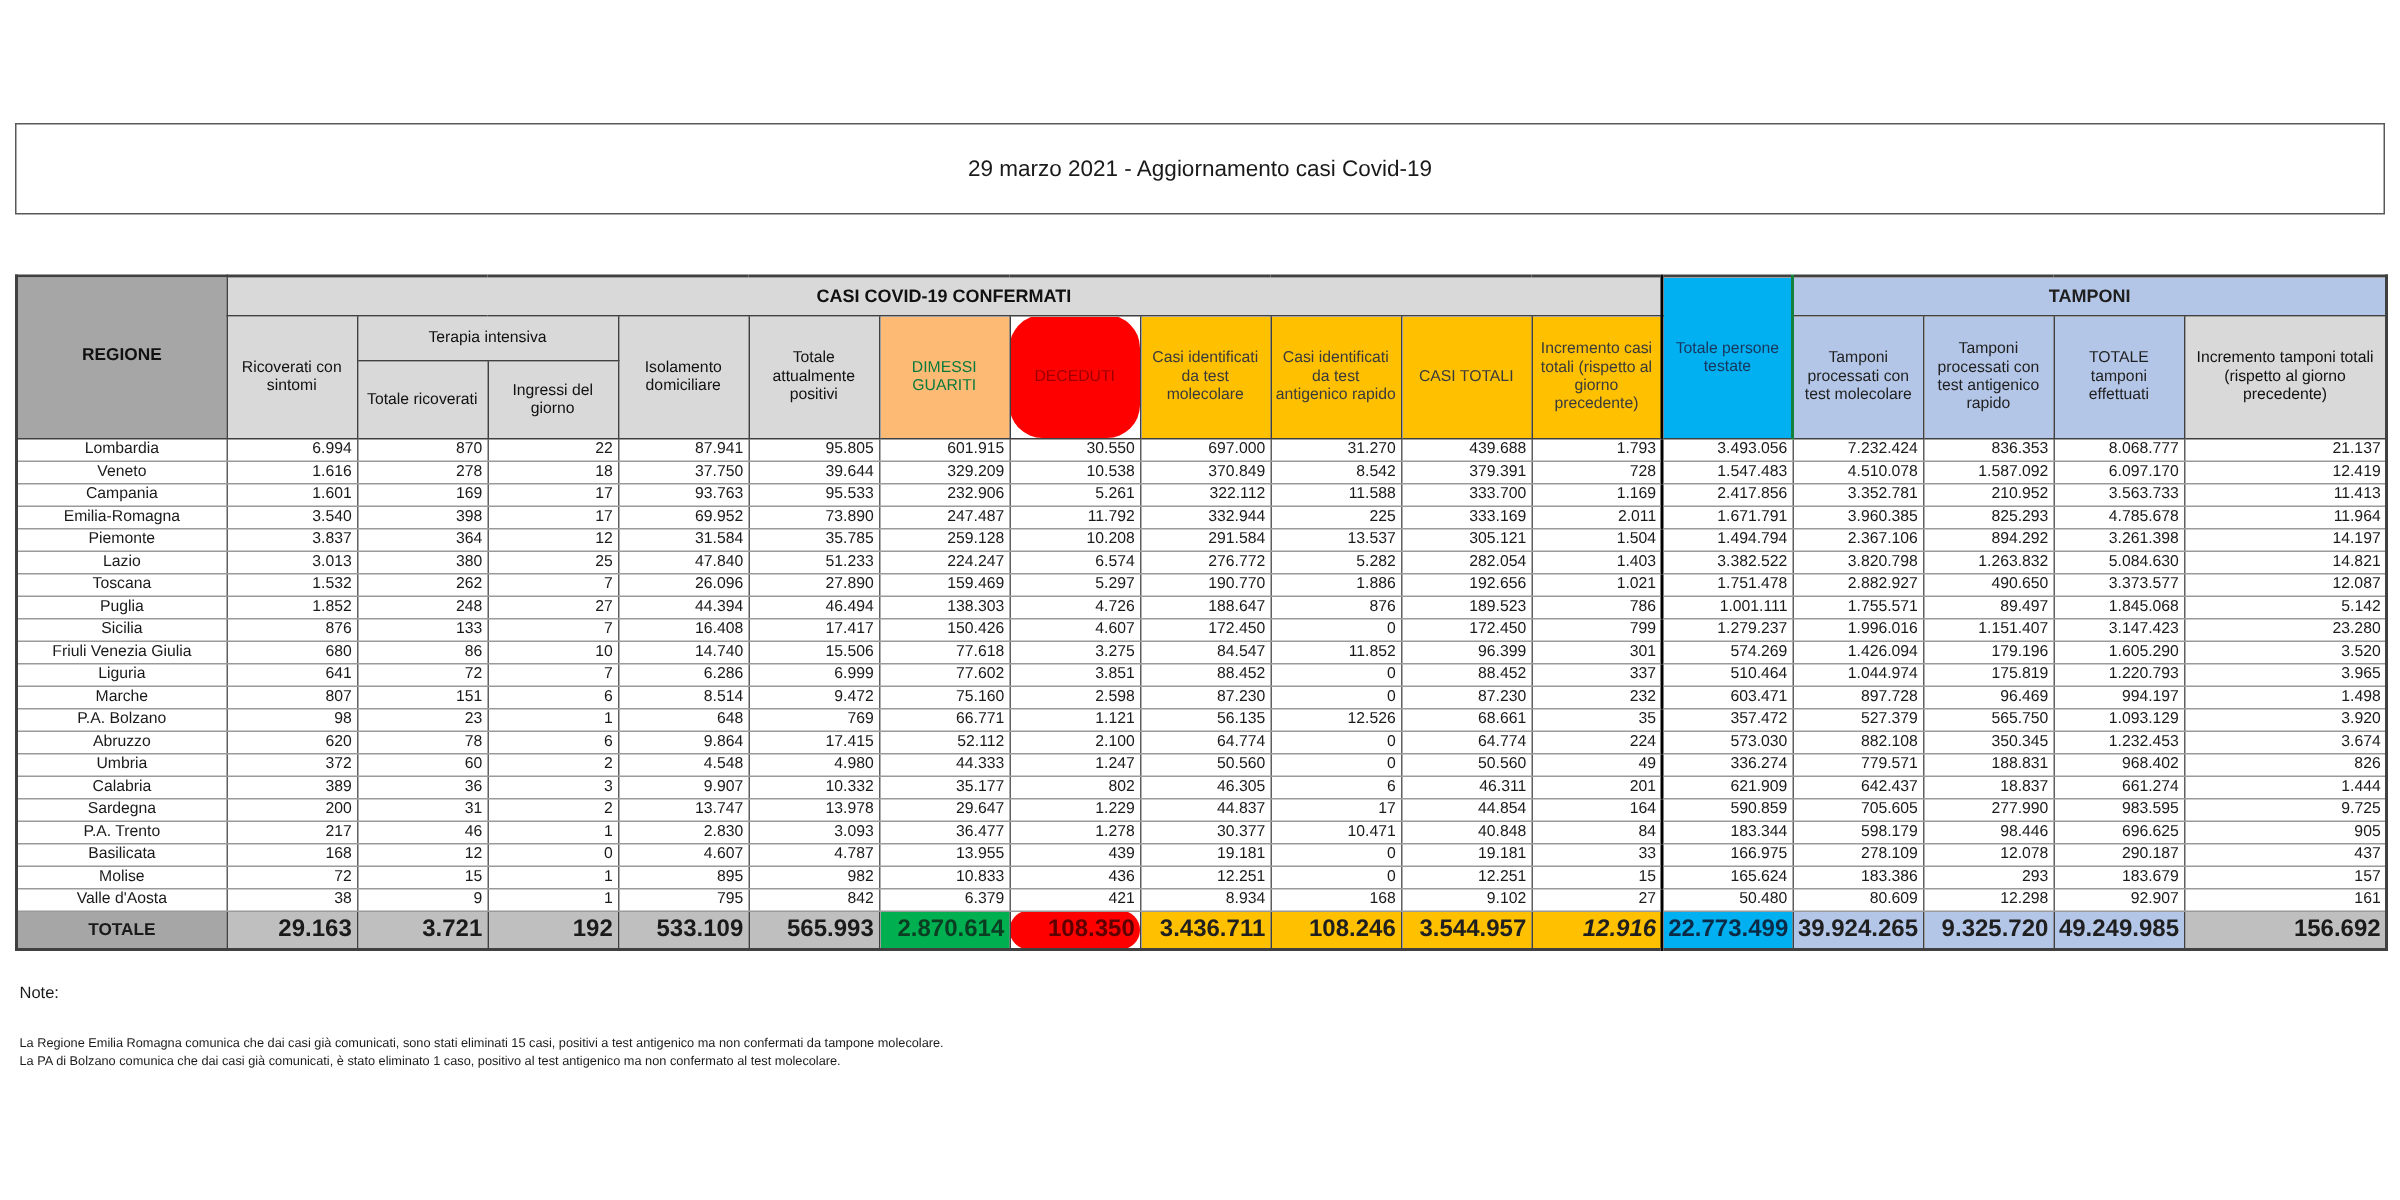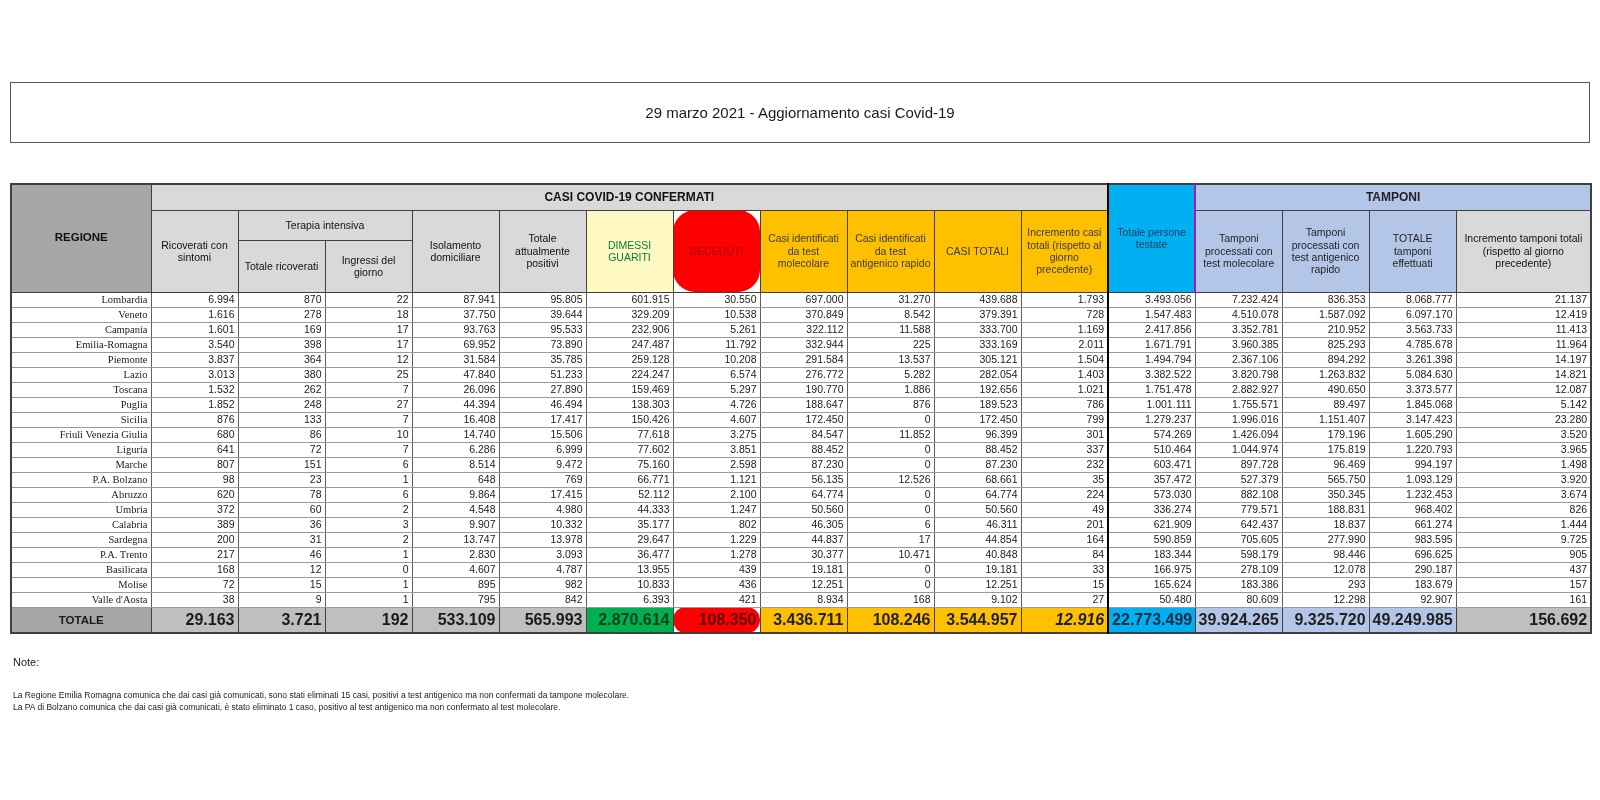--- a/index.html
+++ b/index.html
@@ -13,37 +13,37 @@
   .title-line{font-size:15px;color:#1a1a1a;}
 
   
   .tbl-wrap{position:absolute;left:10px;top:183px;}
   table{border-collapse:collapse;table-layout:fixed;width:1580px;}
   th,td{overflow:hidden;white-space:normal;word-wrap:break-word;}
   thead th{border:1px solid #404040;background:#d9d9d9;font-weight:normal;
            font-size:10.5px;line-height:1.18;padding:1px 3px;text-align:center;vertical-align:middle;color:#111;}
   thead .band{font-weight:bold;font-size:12px;}
   thead .regione-h{background:#a6a6a6;font-weight:bold;font-size:11.5px;}
-  .green{background:#fef9c3;color:#0a7a3c;}
+  .green{background:#fdba74;color:#0a7a3c;}
   .red{background:#ff0000;color:#9c0000;border-radius:22px;}
   .amber{background:#ffc000;color:#3a3a3a;}
   .cyan{background:#00b0f0;color:#17375e;}
   .blue{background:#b4c6e7;color:#1f1f1f;}
   .lgray{background:#d9d9d9;}
   thead tr.r1{height:26px;}
   thead tr.r2{height:30px;}
   thead tr.r3{height:52px;}
 
   tbody td{border:1px solid #9a9a9a;border-left:1px solid #5f5f5f;border-right:1px solid #5f5f5f;
            background:#fff;font-size:10.5px;height:14px;line-height:13px;padding:0 3px;}
-  tbody td.region{text-align:right;padding-left:3px;white-space:nowrap;font-family:Liberation Serif, serif;}
+  tbody td.region{text-align:center;padding-left:3px;white-space:nowrap;}
   td.num{text-align:right;white-space:nowrap;}
   td.thick-l{border-left:2px solid #000;}
   th.thick-l{border-left:2px solid #000;}
-  th.thick-r{border-right:2px solid #a21caf;margin-top:36px;}
+  th.thick-r{border-right:2px solid #15803d;margin-top:36px;}
 
   tfoot td{border:1px solid #404040;font-weight:bold;font-size:16px;height:24px;padding:0 3px;vertical-align:middle;}
   tfoot td.tg{background:#bfbfbf;}
   tfoot td.tlabel{background:#a6a6a6;text-align:center;font-size:11.5px;}
   tfoot td.green{color:#0b3d23;}
   tfoot td.red{color:#5c0000;}
   tfoot td.amber{color:#1f1f1f;}
   tfoot td.cyan{color:#0b2a45;}
   tfoot td.blue{color:#1f1f1f;}
   table{border:2px solid #404040;}
@@ -492,21 +492,21 @@
             <td class="num">183.679</td>
             <td class="num">157</td>
           </tr>
           <tr>
             <td class="region">Valle d'Aosta</td>
             <td class="num">38</td>
             <td class="num">9</td>
             <td class="num">1</td>
             <td class="num">795</td>
             <td class="num">842</td>
-            <td class="num">6.393</td>
+            <td class="num">6.379</td>
             <td class="num">421</td>
             <td class="num">8.934</td>
             <td class="num">168</td>
             <td class="num">9.102</td>
             <td class="num">27</td>
             <td class="num thick-l">50.480</td>
             <td class="num">80.609</td>
             <td class="num">12.298</td>
             <td class="num">92.907</td>
             <td class="num">161</td>

